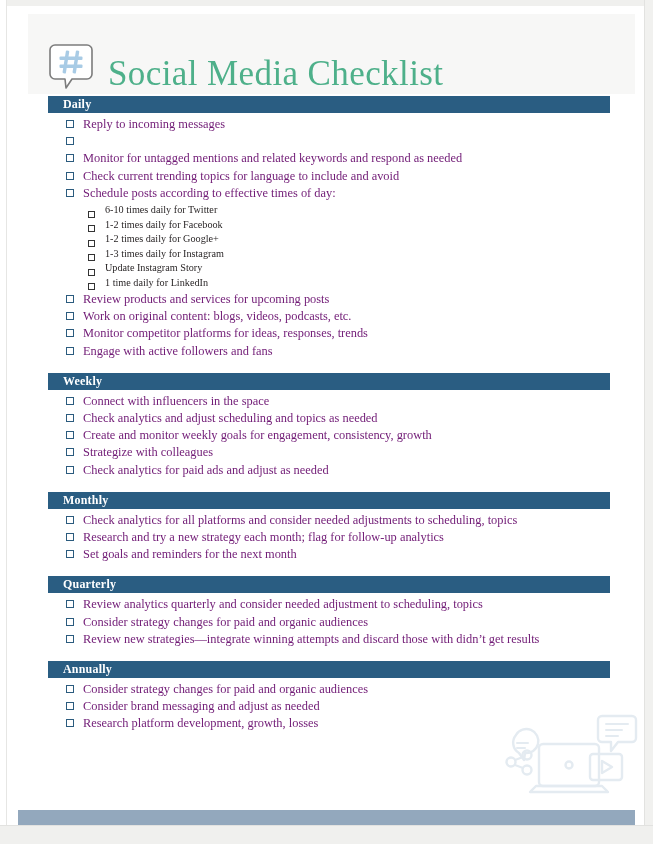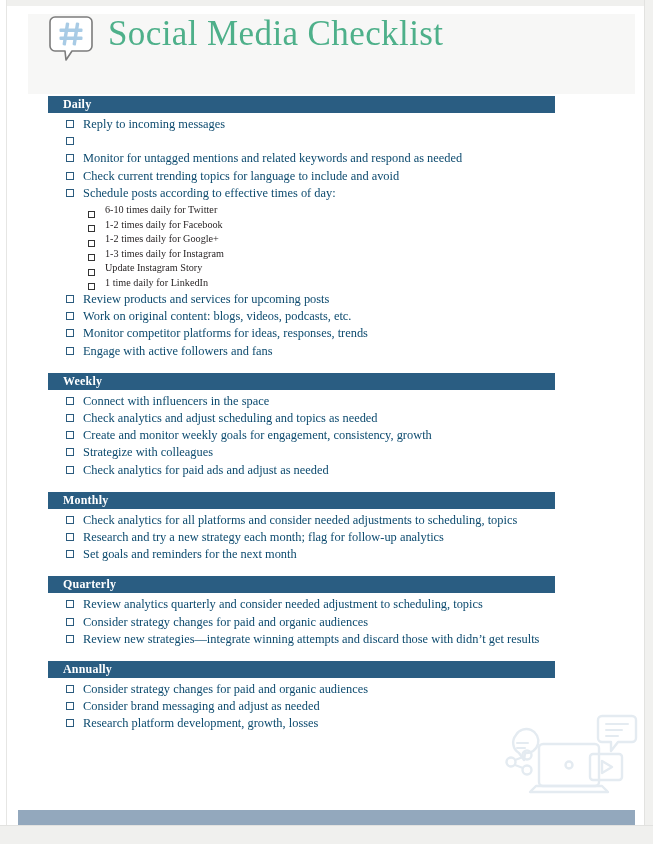--- a/index.html
+++ b/index.html
@@ -58,21 +58,21 @@
 
   
   .masthead {
     position: absolute;
     left: 28px;
     top: 14px;
     width: 607px;
     height: 80px;
     background: #f7f7f6;
     display: flex;
-    align-items: flex-start;
+    align-items: flex-end;
   }
   .brand-icon {
     width: 46px;
     height: 52px;
     margin-left: 20px;
     margin-right: 14px;
     flex: 0 0 auto;
     display: block;
   }
   .doc-title {
@@ -89,21 +89,21 @@
     position: absolute;
     left: 0;
     top: 96px;
     width: 653px;
   }
   .section {
     margin-bottom: 13px;
   }
   .section-bar {
     margin-left: 48px;
-    width: 507px;
+    width: 562px;
     height: 17px;
     background: #2a5d82;
     display: flex;
     align-items: center;
     box-sizing: border-box;
   }
   .section-bar-label {
     color: #ffffff;
     font-size: 12px;
     font-weight: bold;
@@ -126,21 +126,21 @@
     flex: 0 0 auto;
     width: 8px;
     height: 8px;
     border: 1px solid #2b5b7e;
     margin-top: 4px;
     margin-right: 9px;
     box-sizing: border-box;
     background: transparent;
   }
   .item .txt {
-    color: #0c4a6e;
+    color: #701a75;
     font-size: 12.4px;
     font-family: "Liberation Serif", "DejaVu Serif", serif;
     white-space: nowrap;
   }
 
   
   .subitems {
     padding-top: 1px;
     padding-bottom: 1px;
   }

